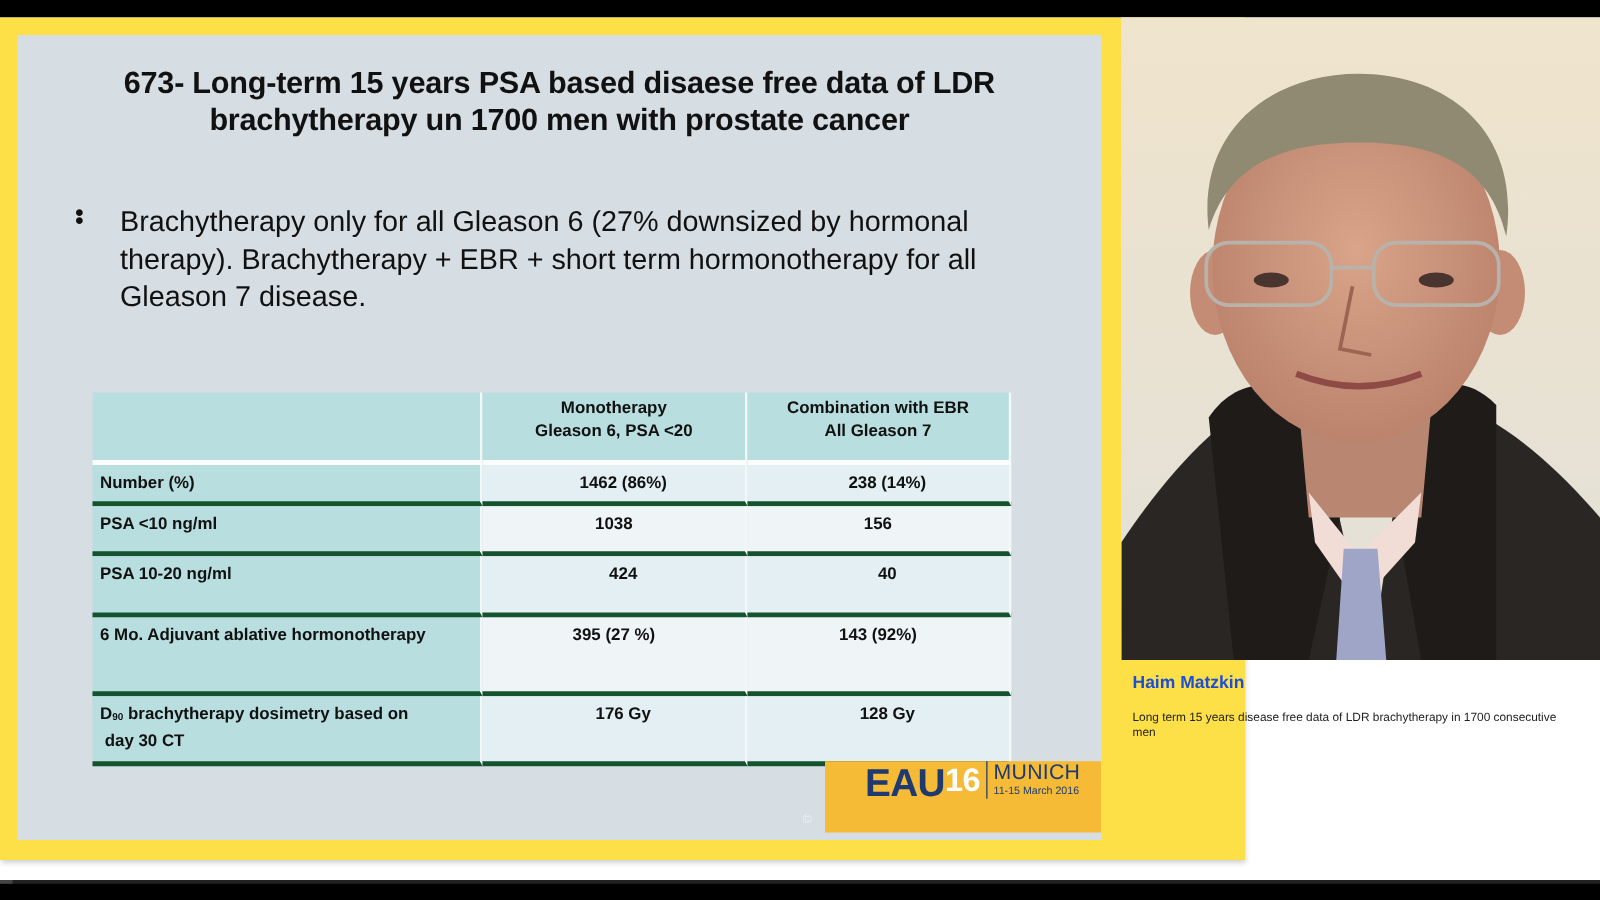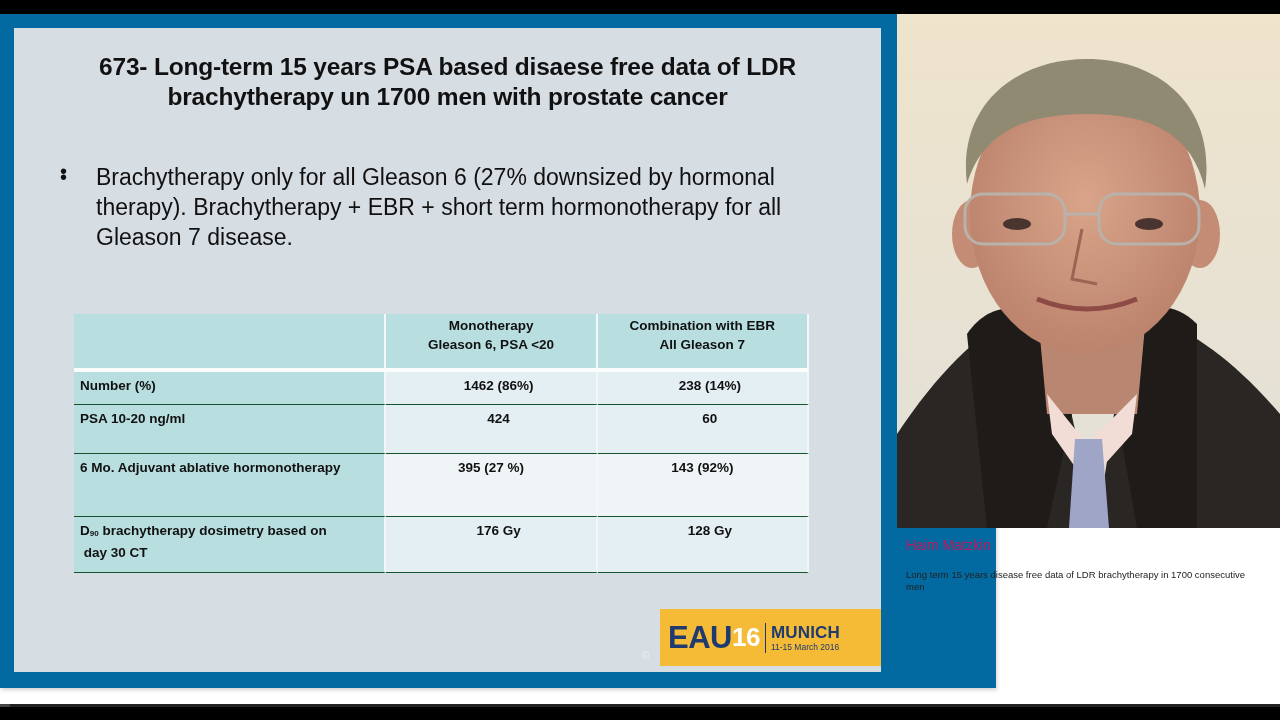--- a/index.html
+++ b/index.html
@@ -7,68 +7,68 @@
   body { position: relative; font-family: "Liberation Sans", sans-serif; }
 
   .top-bar { position: absolute; left: 0; top: 0; width: 1280px; height: 14px; background: #000; }
   .bottom-bar { position: absolute; left: 0; top: 704px; width: 1280px; height: 16px; background: #000; }
   .bottom-bar .seek { position: absolute; left: 0; top: 0; width: 1280px; height: 3px; background: #222; }
   .bottom-bar .seek-progress { position: absolute; left: 0; top: 0; width: 10px; height: 3px; background: #444; }
 
   .stage { position: absolute; left: 0; top: 14px; width: 1280px; height: 690px; background: #fff; }
 
   
-  .slide-frame { position: absolute; left: 0; top: 0; width: 996px; height: 674px; background: #0369a1;
+  .slide-frame { position: absolute; left: 0; top: 0; width: 996px; height: 674px; background: #fde047;
     box-shadow: 1px 2px 4px rgba(0,0,0,0.18); }
   .slide { position: absolute; left: 14px; top: 14px; width: 867px; height: 644px; background: #d6dde3; overflow: hidden; }
 
   .slide-title { position: absolute; left: 0; top: 24px; width: 867px; text-align: center;
     font-family: "Liberation Sans", sans-serif; font-weight: bold; font-size: 24.5px; line-height: 30px; color: #111;
     letter-spacing: -0.2px; }
   .slide-title div { white-space: nowrap; }
 
   .bullets { position: absolute; left: 46px; top: 128px; width: 780px; }
   .bullet { position: relative; padding-left: 36px; font-size: 23px; line-height: 30px; color: #111; margin-bottom: 6px; }
   .bullet .dot { position: absolute; left: 0; top: 0; font-size: 20px; }
 
   
   .data-table { position: absolute; left: 60px; top: 286px; width: 735px; border-collapse: separate; border-spacing: 0;
     font-size: 13.5px; font-weight: bold; color: #111; }
-  .data-table td, .data-table th { border-right: 2px solid #f3f7f8; border-bottom: 1px solid #14532d; vertical-align: top; }
+  .data-table td, .data-table th { border-right: 2px solid #f3f7f8; border-bottom: 4px solid #14532d; vertical-align: top; }
   .data-table th { background: #b8dedf; height: 58px; padding-top: 2px; text-align: center; font-weight: bold; line-height: 19px; border-bottom: 4px solid #fbfdfd; }
   .data-table th.corner { width: 312px; }
   .data-table th.col { width: 211px; }
   .data-table td.rowhead { background: #b8dedf; padding: 4px 6px; line-height: 19px; }
   .data-table td.val { text-align: center; padding: 4px 6px; line-height: 19px; }
   .data-table tr.odd td.val { background: #e3eff2; padding-left: 21px; }
   .data-table tr.even td.val { background: #eff5f7; }
   .r1 td { height: 33px; }
   .r2 td { height: 40px; }
   .r3 td { height: 49px; }
   .r4 td { height: 63px; }
   .r5 td { height: 56px; }
   sub.d90 { font-size: 8px; vertical-align: -1px; }
 
   
   .eau-logo { position: absolute; left: 646px; top: 581px; width: 221px; height: 57px; background: #f5bb37;
-    display: flex; align-items: center; padding-left: 8px; }
+    display: flex; padding-left: 32px; }
   .eau-logo .eau { font-size: 31px; font-weight: bold; color: #1e3a6e; letter-spacing: -0.5px; }
   .eau-logo .num { font-size: 26px; font-weight: bold; color: #ffffff; letter-spacing: -0.5px; }
   .eau-logo .sep { width: 1px; height: 30px; background: #1e3a6e; margin: 0 5px 0 5px; }
   .eau-logo .city-block { display: flex; flex-direction: column; line-height: 1; }
-  .eau-logo .city { font-size: 17px; color: #1e3a6e; letter-spacing: 0.2px; font-weight: bold; }
+  .eau-logo .city { font-size: 17px; color: #1e3a6e; letter-spacing: 0.2px; }
   .eau-logo .dates { font-size: 8.5px; color: #1e3a6e; margin-top: 2px; }
   .copyright { position: absolute; left: 628px; top: 622px; font-size: 10px; color: #eef1f4; }
 
   
   .speaker-photo { position: absolute; left: 897px; top: 0; width: 383px; height: 514px; background: #ece3cc; overflow: hidden; }
   .speaker-photo svg { display: block; }
 
   .speaker-info { position: absolute; left: 906px; top: 522px; width: 360px; }
-  .speaker-name { font-size: 14px; font-weight: normal; color: #be185d; line-height: 18px; }
+  .speaker-name { font-size: 14px; font-weight: bold; color: #1d4ed8; line-height: 18px; }
   .speaker-desc { font-size: 9.5px; color: #222; line-height: 11.5px; margin-top: 15px; }
 </style>
 </head>
 <body>
 
 <div class="top-bar"></div>
 
 <div class="stage">
 
   <div class="slide-frame">
@@ -100,24 +100,29 @@
           <th class="col">
             <div>Combination with EBR</div>
             <div>All Gleason 7</div>
           </th>
         </tr>
         <tr class="r1 odd">
           <td class="rowhead">Number (%)</td>
           <td class="val">1462 (86%)</td>
           <td class="val">238 (14%)</td>
         </tr>
+        <tr class="r2 even">
+          <td class="rowhead">PSA &lt;10 ng/ml</td>
+          <td class="val">1038</td>
+          <td class="val">156</td>
+        </tr>
         <tr class="r3 odd">
           <td class="rowhead">PSA 10-20 ng/ml</td>
           <td class="val">424</td>
-          <td class="val">60</td>
+          <td class="val">40</td>
         </tr>
         <tr class="r4 even">
           <td class="rowhead">6 Mo. Adjuvant ablative hormonotherapy</td>
           <td class="val">395 (27 %)</td>
           <td class="val">143 (92%)</td>
         </tr>
         <tr class="r5 odd">
           <td class="rowhead">
             <span>D</span><sub class="d90">90</sub><span> brachytherapy dosimetry based on</span><br>
             <span style="white-space:pre"> day 30 CT</span>

